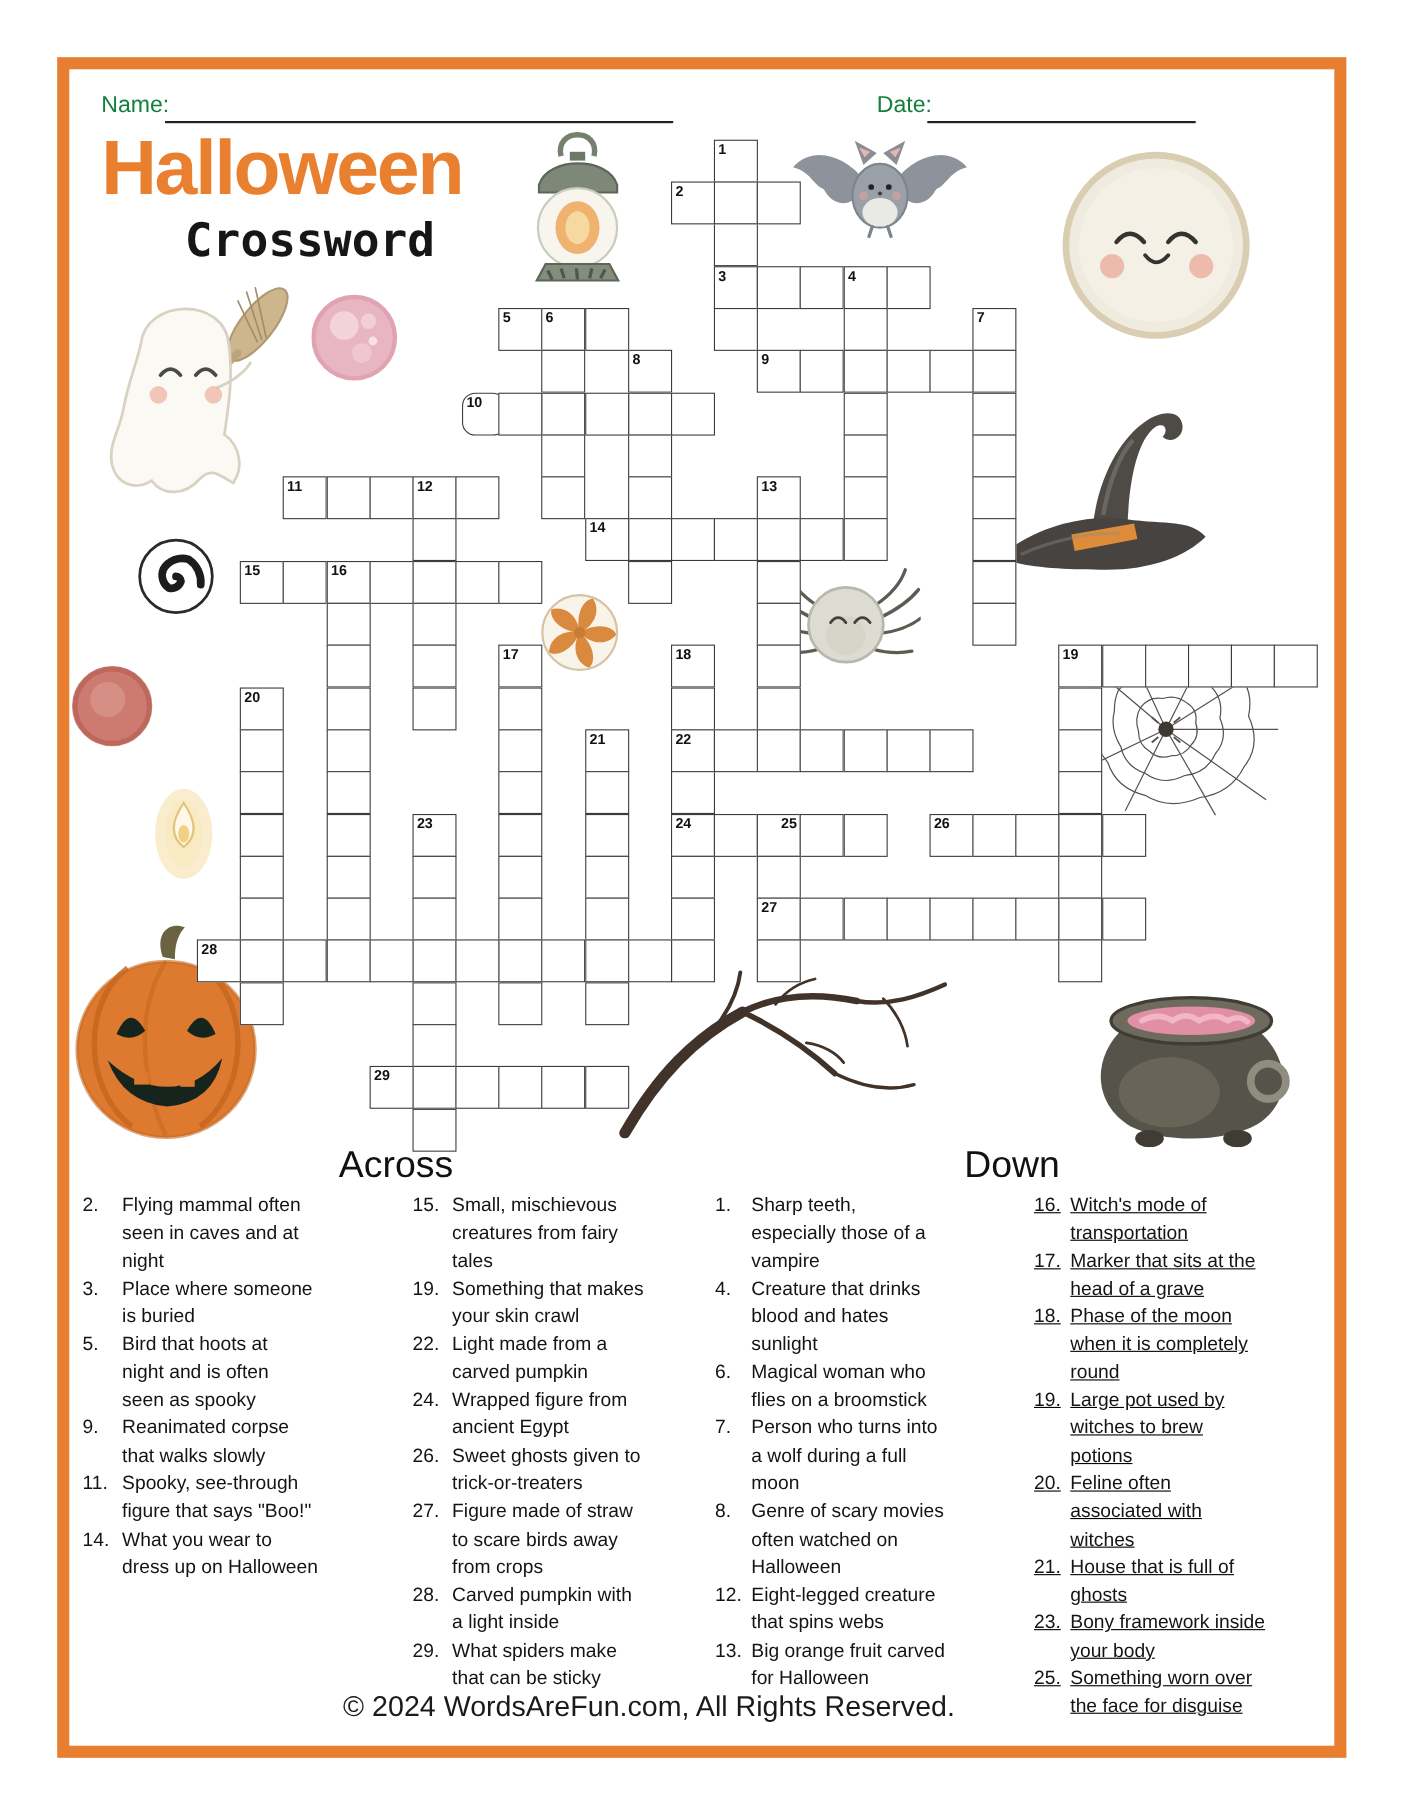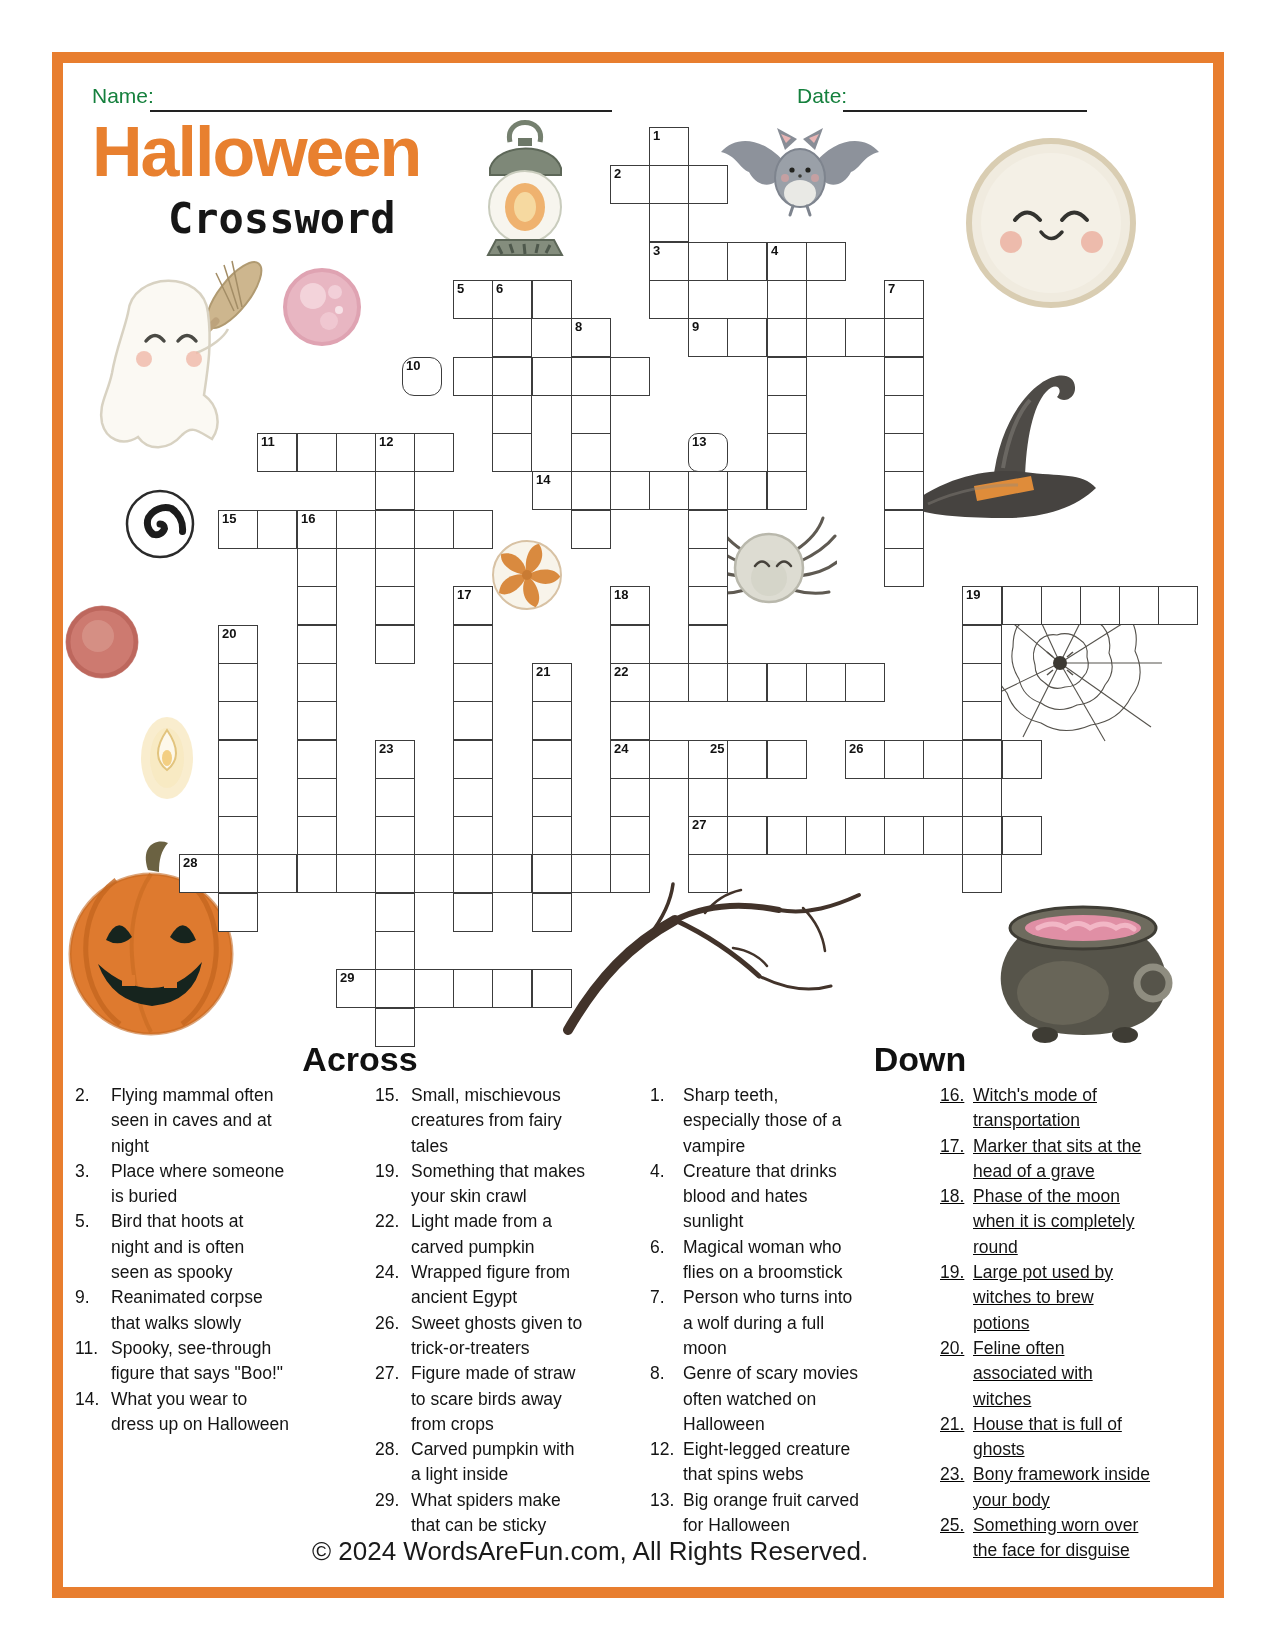--- a/index.html
+++ b/index.html
@@ -14,21 +14,21 @@
           letter-spacing:-2px;color:#E8802F;z-index:6;
           font-family:"Liberation Sans",sans-serif;}
   #title2{left:168px;top:194px;width:260px;font-size:42px;font-weight:bold;
           font-family:"DejaVu Sans Mono",monospace;color:#161616;z-index:6;}
   .deco{z-index:1;}
   .deco svg{display:block;width:100%;height:100%;}
   .cell{position:absolute;width:40px;height:39px;border:1px solid #3c3c3c;
         background:#fff;box-sizing:border-box;z-index:5;}
   .cellnum{font-size:13px;font-weight:bold;color:#111;display:block;
            margin:1px 0 0 3px;line-height:13px;}
-  .clue-heading{font-size:34px;font-weight:bold;color:#111;text-align:center;z-index:6;}
+  .clue-heading{font-size:34px;font-weight:normal;color:#111;text-align:center;z-index:6;}
   .cluecol{z-index:6;}
   .clue{display:flex;font-size:17.5px;line-height:25.3px;color:#141414;}
   .cnum{flex:0 0 36px;}
   .cluecol.tight .cnum{flex:0 0 33px;}
   .ctext{white-space:pre-line;}
   #footer{left:200px;top:1536px;width:780px;text-align:center;font-size:26px;
           color:#1a1a1a;z-index:6;}
 </style>
 </head>
 <body>
@@ -296,41 +296,41 @@
     <div class="cell" style="left: 571px; top: 395px;"></div>
     <div class="cell" style="left: 571px; top: 433px;"></div>
     <div class="cell" style="left: 571px; top: 471px;"></div>
     <div class="cell" style="left: 571px; top: 510px;"></div>
     <div class="cell" style="left: 688px; top: 318px;">
       <span class="cellnum">9</span>
     </div>
     <div class="cell" style="left: 727px; top: 318px;"></div>
     <div class="cell" style="left: 806px; top: 318px;"></div>
     <div class="cell" style="left: 845px; top: 318px;"></div>
-    <div class="cell" style="left: 402px; top: 357px; border-radius: 12px;">
+    <div class="cell" style="left: 420px; top: 357px; border-radius: 12px;">
       <span class="cellnum">10</span>
     </div>
     <div class="cell" style="left: 453px; top: 357px;"></div>
     <div class="cell" style="left: 532px; top: 357px;"></div>
     <div class="cell" style="left: 610px; top: 357px;"></div>
     <div class="cell" style="left: 257px; top: 433px;">
       <span class="cellnum">11</span>
     </div>
     <div class="cell" style="left: 297px; top: 433px;"></div>
     <div class="cell" style="left: 336px; top: 433px;"></div>
     <div class="cell" style="left: 375px; top: 433px;">
       <span class="cellnum">12</span>
     </div>
     <div class="cell" style="left: 414px; top: 433px;"></div>
     <div class="cell" style="left: 375px; top: 471px;"></div>
     <div class="cell" style="left: 375px; top: 510px;"></div>
     <div class="cell" style="left: 375px; top: 548px;"></div>
     <div class="cell" style="left: 375px; top: 586px;"></div>
     <div class="cell" style="left: 375px; top: 625px;"></div>
-    <div class="cell" style="left: 688px; top: 433px; border-radius: 10px;">
+    <div class="cell" style="left: 688px; top: 433px;">
       <span class="cellnum">13</span>
     </div>
     <div class="cell" style="left: 688px; top: 471px;"></div>
     <div class="cell" style="left: 688px; top: 510px;"></div>
     <div class="cell" style="left: 688px; top: 548px;"></div>
     <div class="cell" style="left: 688px; top: 586px;"></div>
     <div class="cell" style="left: 688px; top: 625px;"></div>
     <div class="cell" style="left: 688px; top: 663px;"></div>
     <div class="cell" style="left: 532px; top: 471px;">
       <span class="cellnum">14</span>

